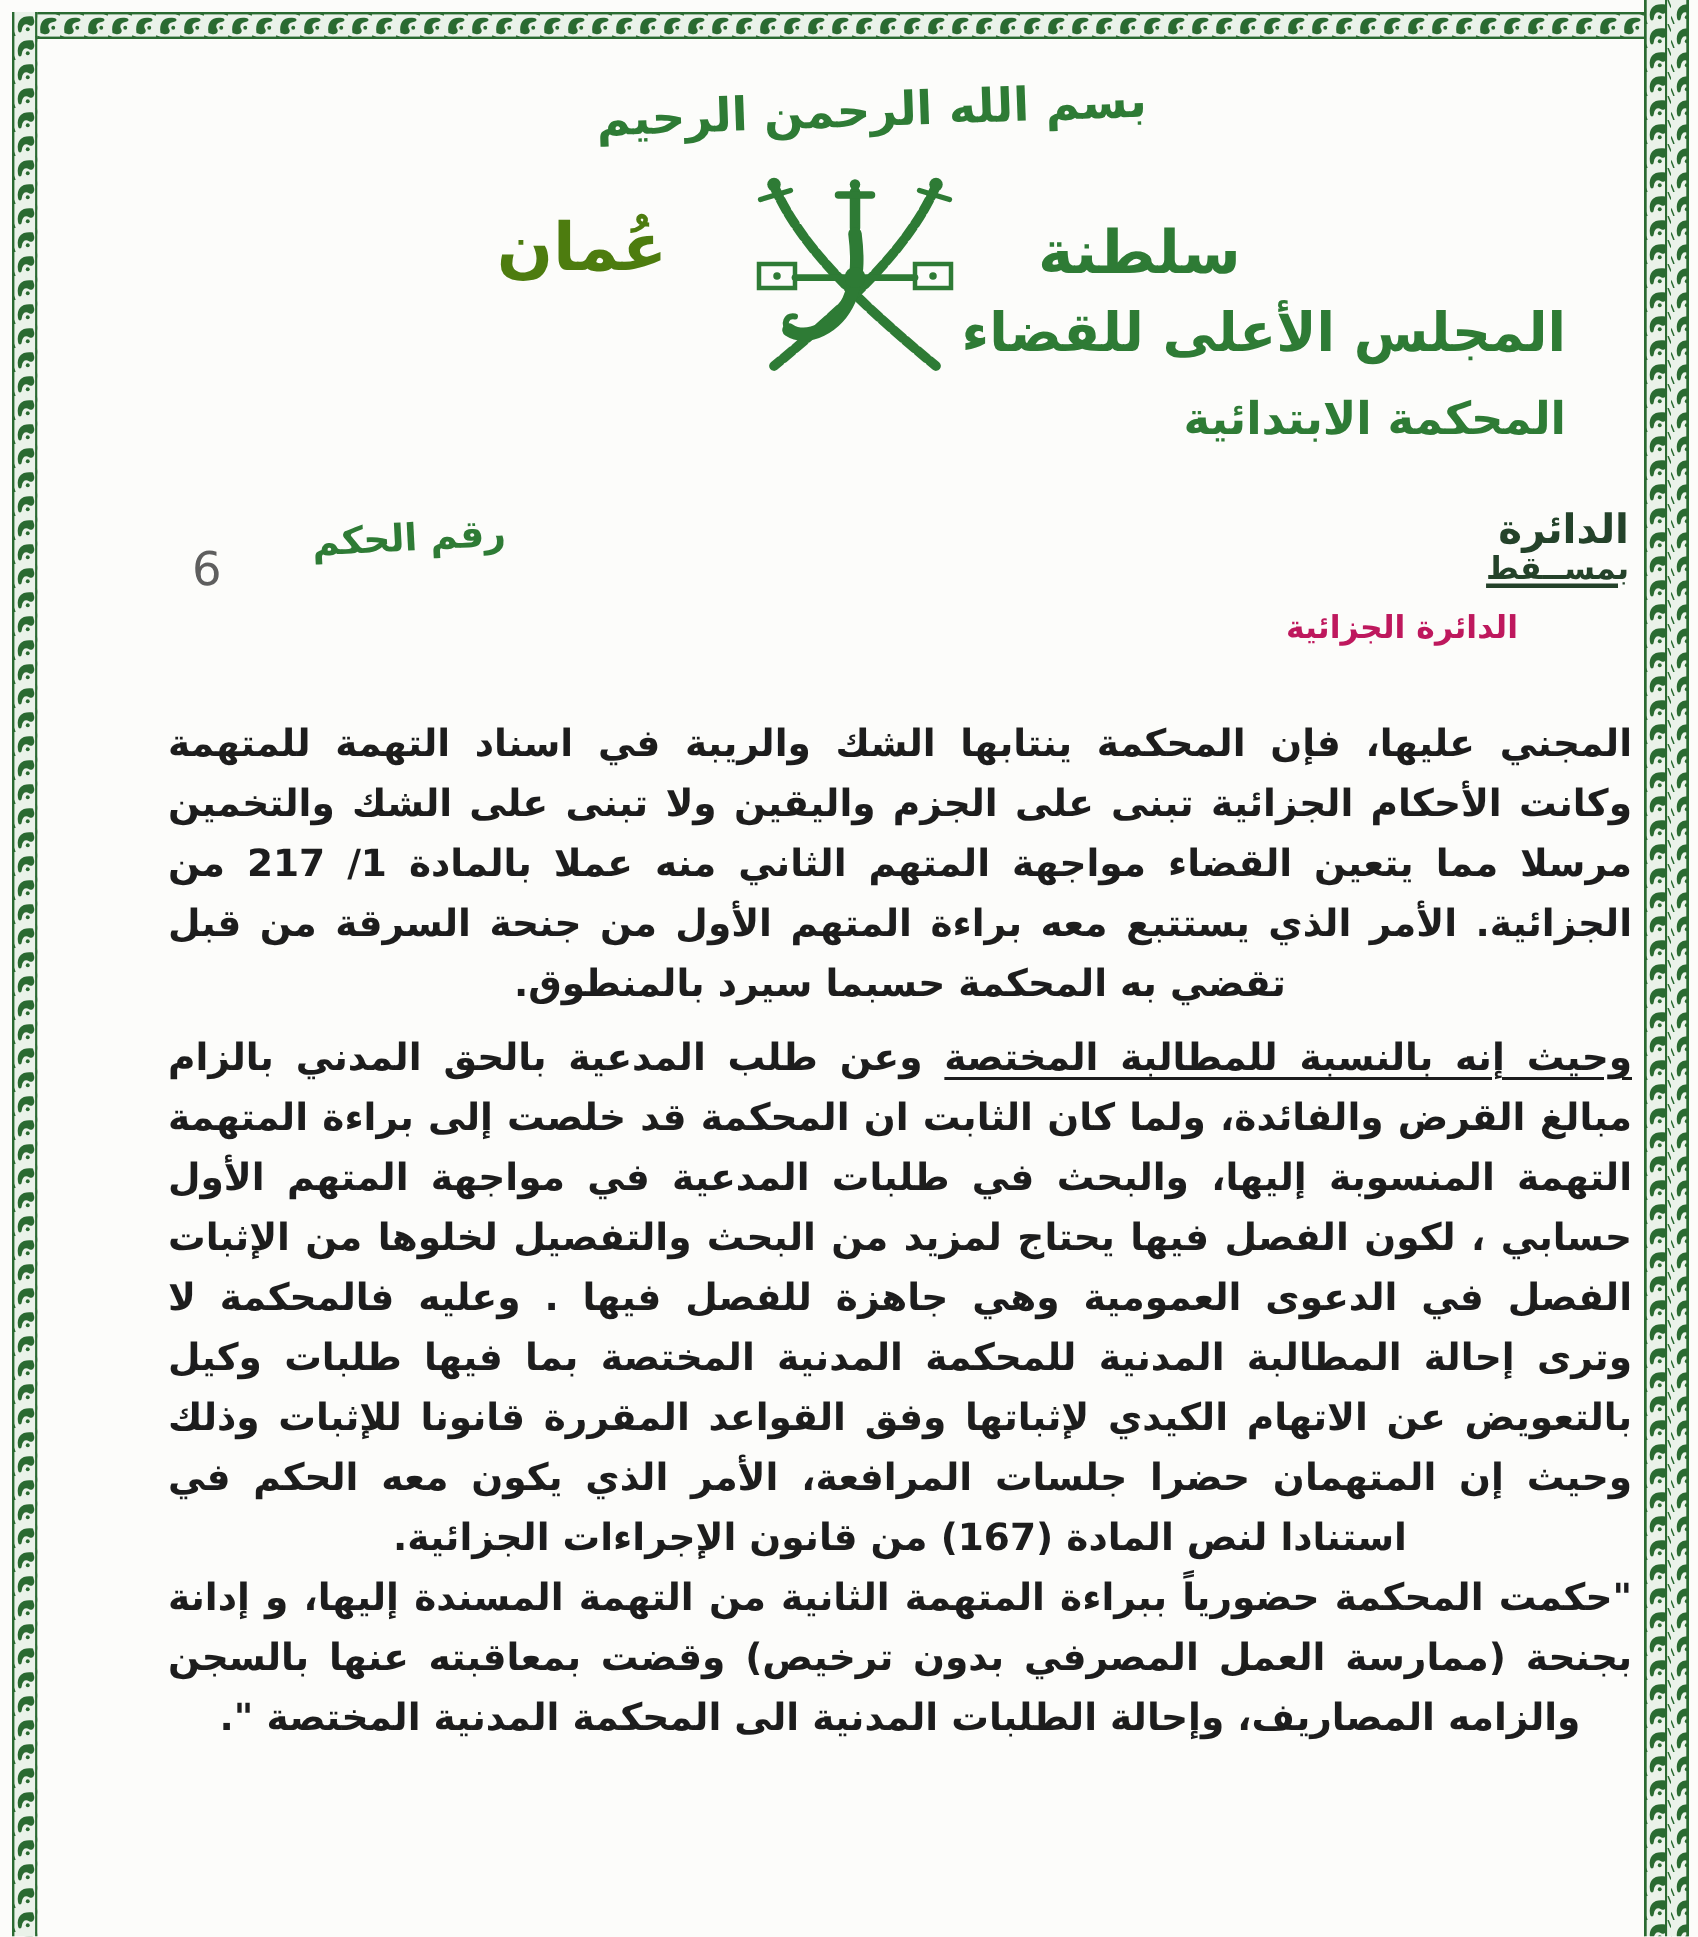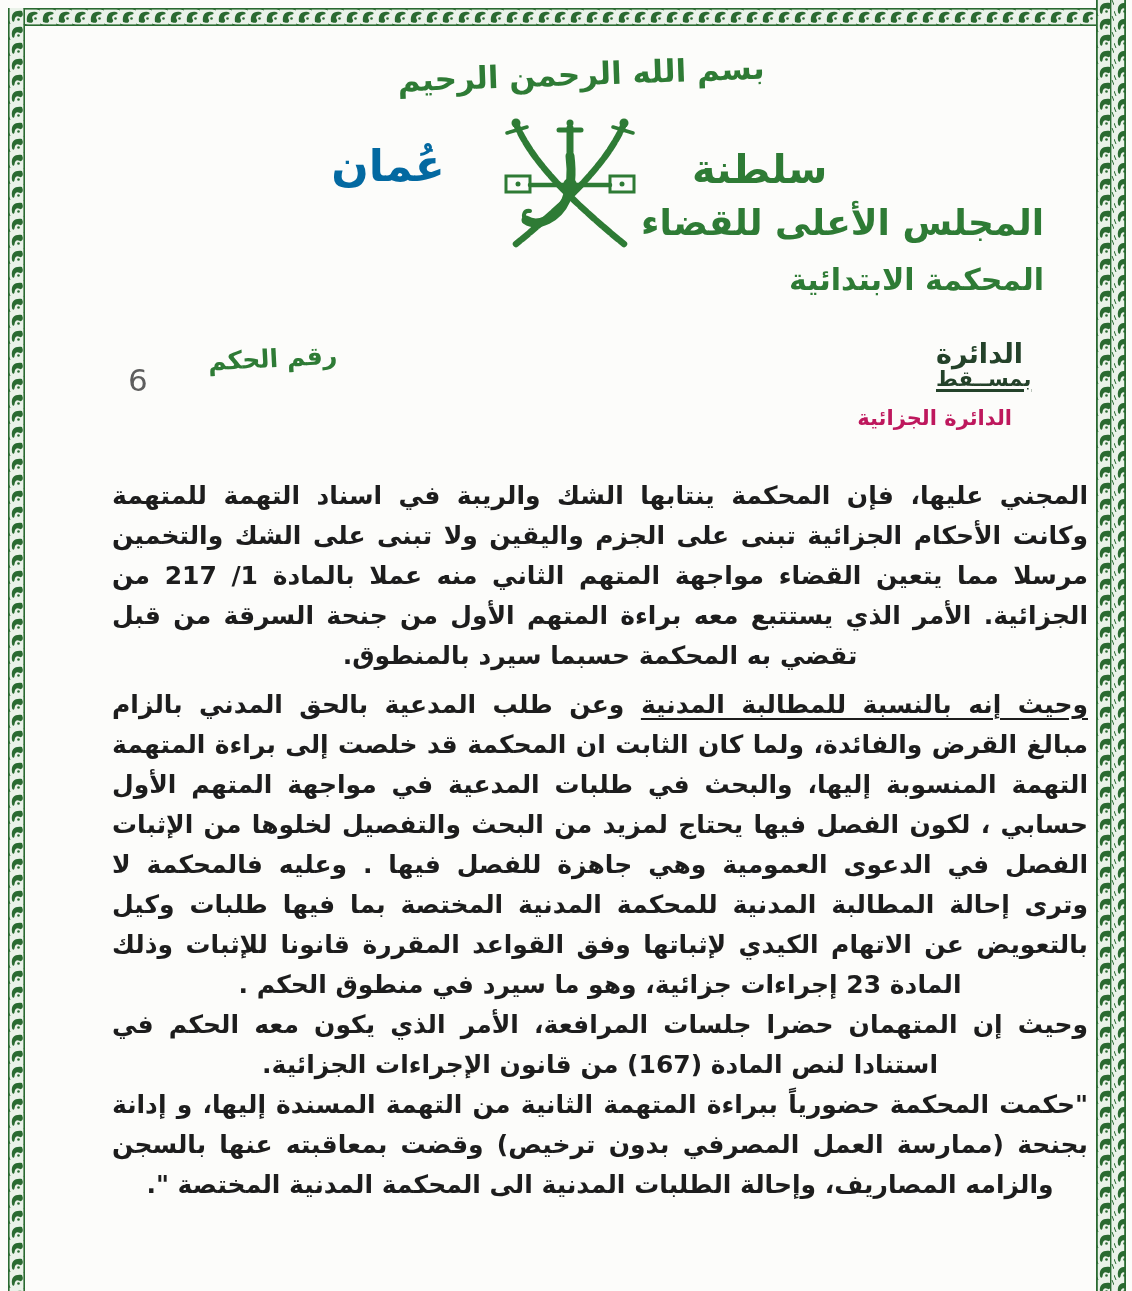--- a/index.html
+++ b/index.html
@@ -15,27 +15,27 @@
   #border-left{top:8px;left:8px;}
   #border-right{top:0;left:1096px;}
   #bismillah{
     position:absolute;top:56px;left:356px;width:450px;text-align:center;
     font-size:31px;font-weight:bold;color:#2e7b35;transform:rotate(-2deg);
   }
   #emblem{position:absolute;top:112px;left:478px;}
   #sultanate{position:absolute;top:146px;left:692px;width:170px;text-align:left;
     font-size:40px;font-weight:bold;color:#2e7b35;}
   #oman{position:absolute;top:140px;left:298px;width:180px;text-align:center;
-    font-size:44px;font-weight:bold;color:#0369a1;}
+    font-size:44px;font-weight:bold;color:#4d7c0f;}
   #council{position:absolute;top:202px;right:88px;font-size:36px;font-weight:bold;
     color:#2e7b35;direction:rtl;}
   #court{position:absolute;top:262px;right:88px;font-size:30px;font-weight:bold;
     color:#2e7b35;direction:rtl;margin-left:24px;}
   
-  #stamp{position:absolute;top:338px;right:46px;width:150px;text-align:left;
+  #stamp{position:absolute;top:338px;right:46px;width:150px;text-align:right;
     color:#24422a;direction:rtl;font-weight:bold;}
   #stamp .s1{font-size:27px;}
   #stamp .s2{font-size:21px;margin-top:-2px;text-decoration:underline;
     text-decoration-thickness:3px;text-underline-offset:3px;}
   #circuit-name{position:absolute;top:406px;right:120px;font-size:21px;
     font-weight:bold;color:#be185d;direction:rtl;}
   #judgment-label{position:absolute;top:344px;left:208px;font-size:25px;
     font-weight:bold;color:#2e7b35;transform:rotate(-3deg);}
   #judgment-number{position:absolute;top:362px;left:128px;font-size:31px;
     color:#5e5e5e;}
@@ -145,30 +145,29 @@
         <span>مرسلا مما يتعين القضاء مواجهة المتهم الثاني منه عملا بالمادة</span>
         <span dir="ltr">217 /1</span>
         <span>من قانون الإجراءات</span>
       </div>
       <div class="line jl">الجزائية. الأمر الذي يستتبع معه براءة المتهم الأول من جنحة السرقة من قبل شخصين وهو ما</div>
       <div class="line cl">تقضي به المحكمة حسبما سيرد بالمنطوق.</div>
     </div>
 
     <div class="para" id="para2">
       <div class="line jl">
-        <span class="u">وحيث إنه بالنسبة للمطالبة المدنية</span>
+        <span class="u">وحيث إنه بالنسبة للمطالبة المختصة</span>
         <span>وعن طلب المدعية بالحق المدني بالزام المتهمان باعادة</span>
       </div>
       <div class="line jl">مبالغ القرض والفائدة، ولما كان الثابت ان المحكمة قد خلصت إلى براءة المتهمة الثانية من</div>
       <div class="line jl">التهمة المنسوبة إليها، والبحث في طلبات المدعية في مواجهة المتهم الأول يحتاج إلى انتداب خبير</div>
       <div class="line jl">حسابي ، لكون الفصل فيها يحتاج لمزيد من البحث والتفصيل لخلوها من الإثبات وقد يؤخر</div>
       <div class="line jl">الفصل في الدعوى العمومية وهي جاهزة للفصل فيها . وعليه فالمحكمة لا يمكنها الأخذ بذلك</div>
       <div class="line jl">وترى إحالة المطالبة المدنية للمحكمة المدنية المختصة بما فيها طلبات وكيل المتهمة الثانية</div>
       <div class="line jl">بالتعويض عن الاتهام الكيدي لإثباتها وفق القواعد المقررة قانونا للإثبات وذلك عملا بنص</div>
-      <div class="line cl">المادة 23 إجراءات جزائية، وهو ما سيرد في منطوق الحكم .</div>
     </div>
 
     <div class="para" id="para3">
       <div class="line jl">وحيث إن المتهمان حضرا جلسات المرافعة، الأمر الذي يكون معه الحكم في حقهما حضورياً</div>
       <div class="line cl">استنادا لنص المادة (167) من قانون الإجراءات الجزائية.</div>
     </div>
 
 
     <div class="para" id="verdict">
       <div class="line jl">"حكمت المحكمة حضورياً ببراءة المتهمة الثانية من التهمة المسندة إليها، و إدانة المتهم الأول</div>

